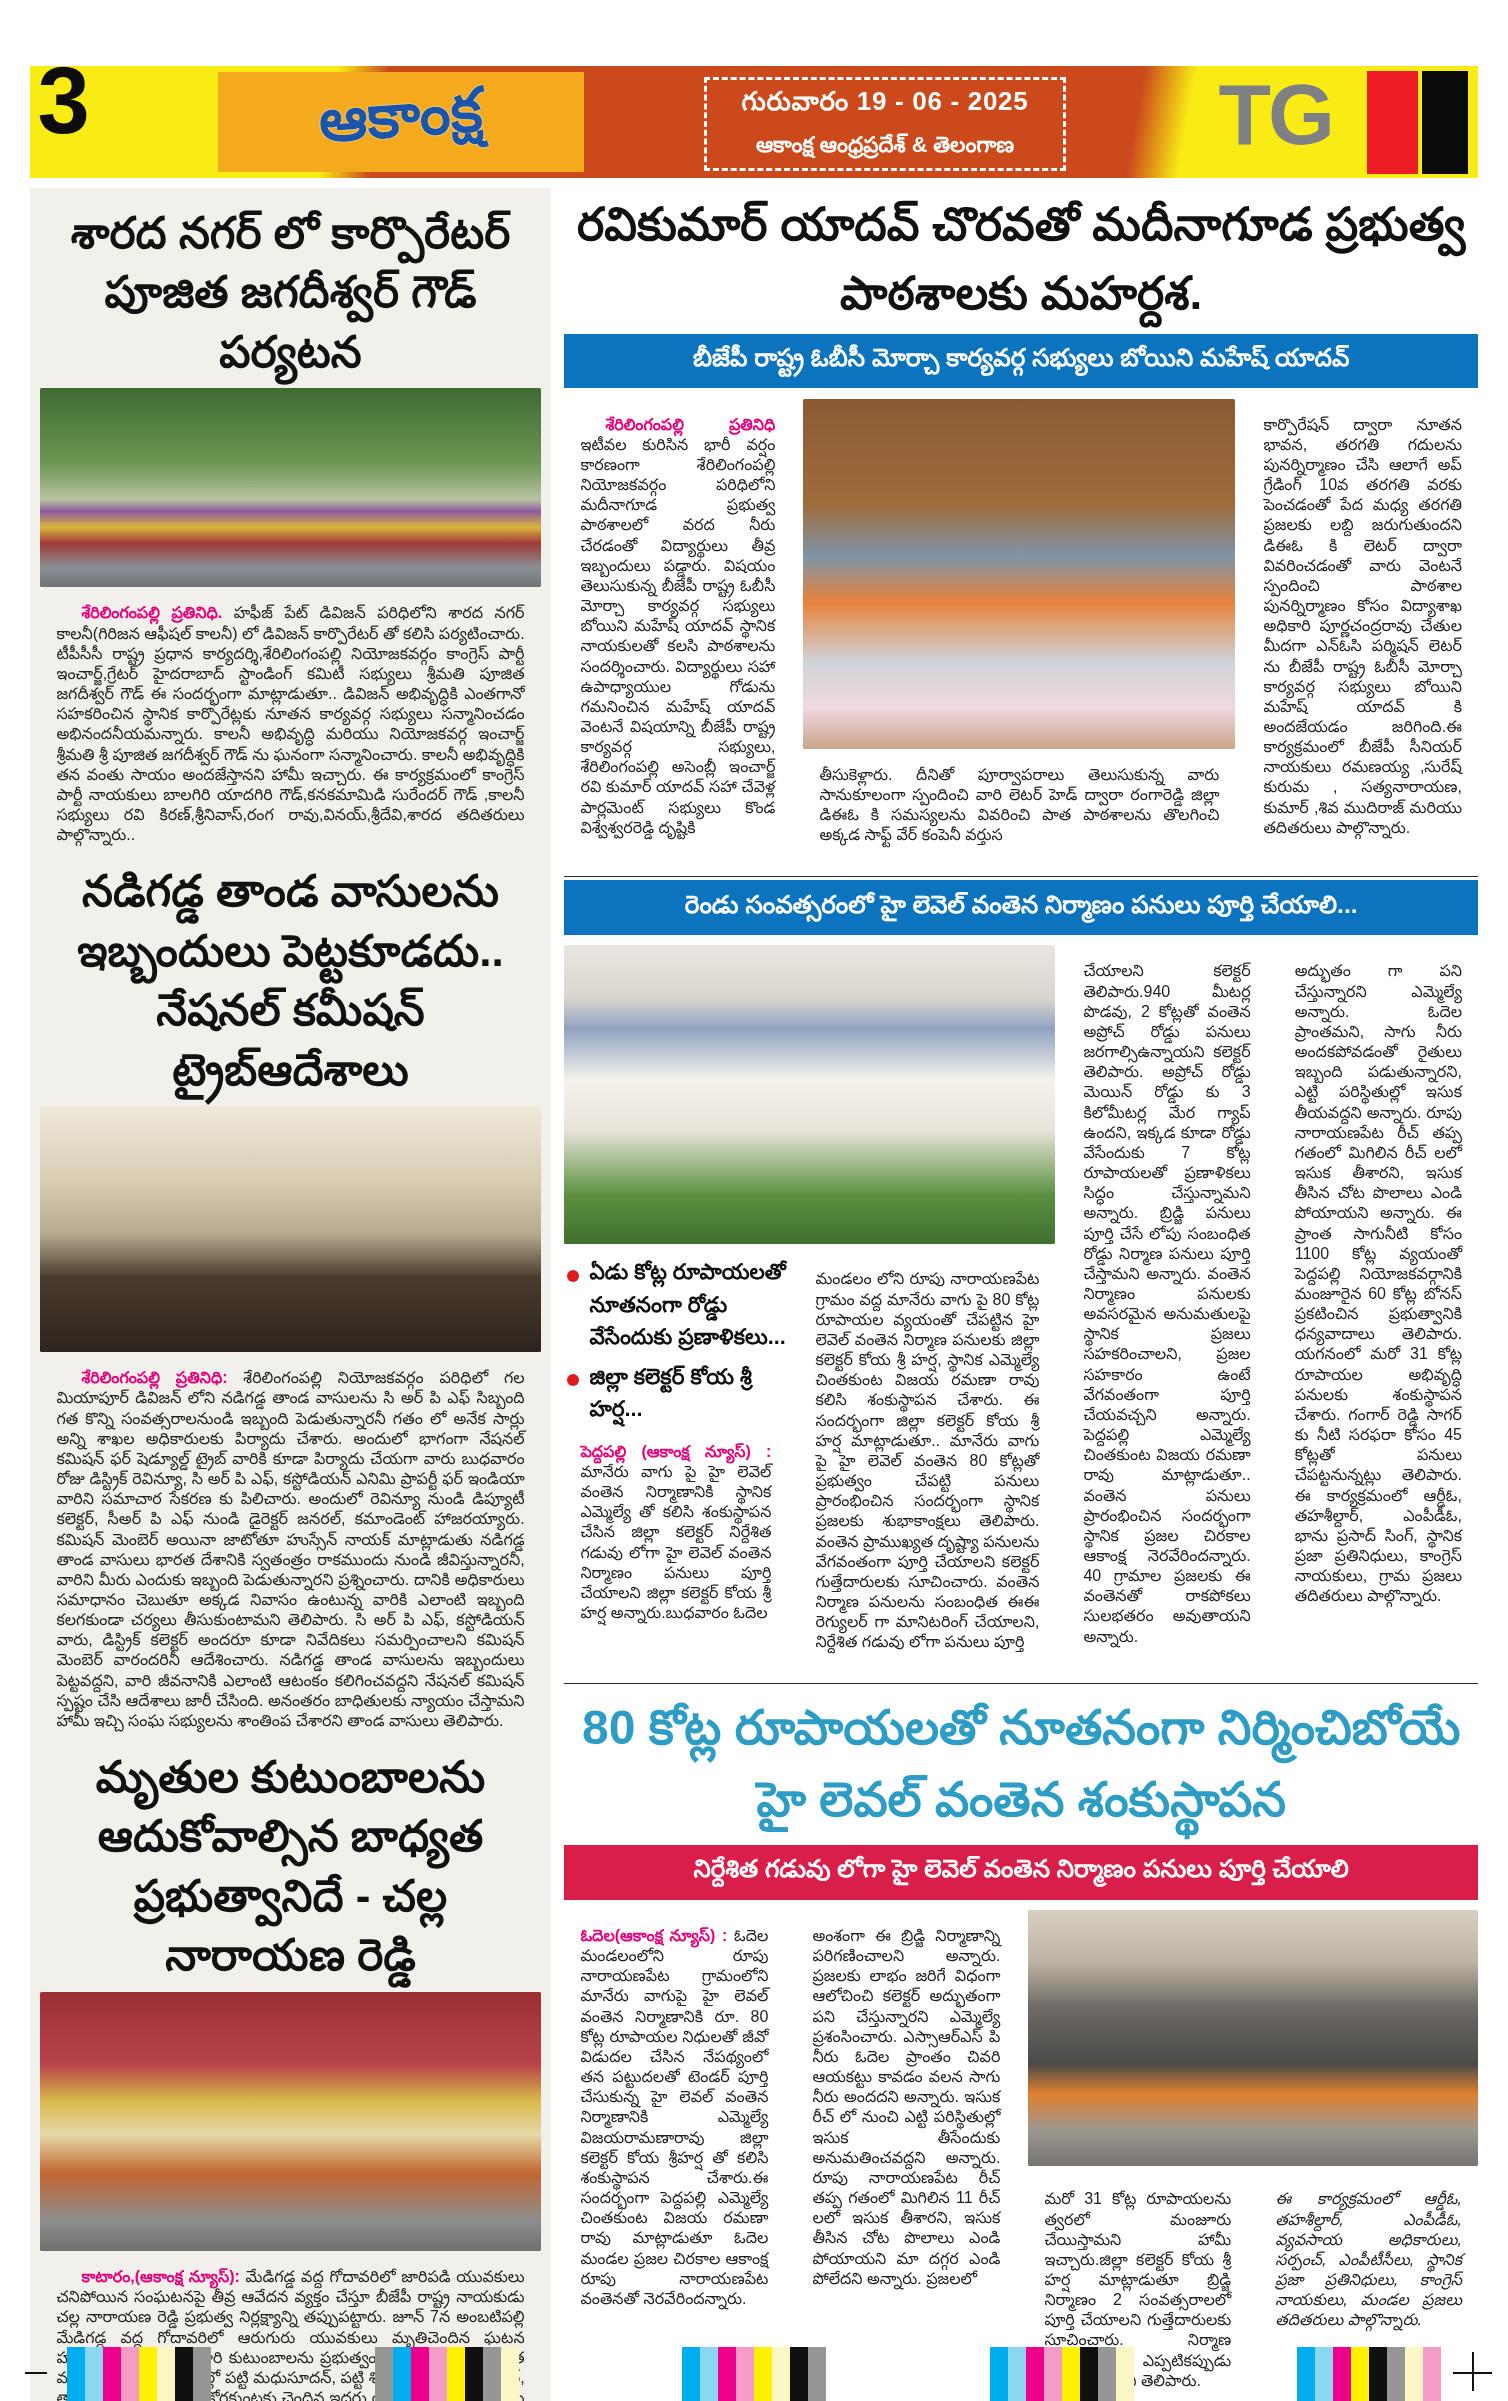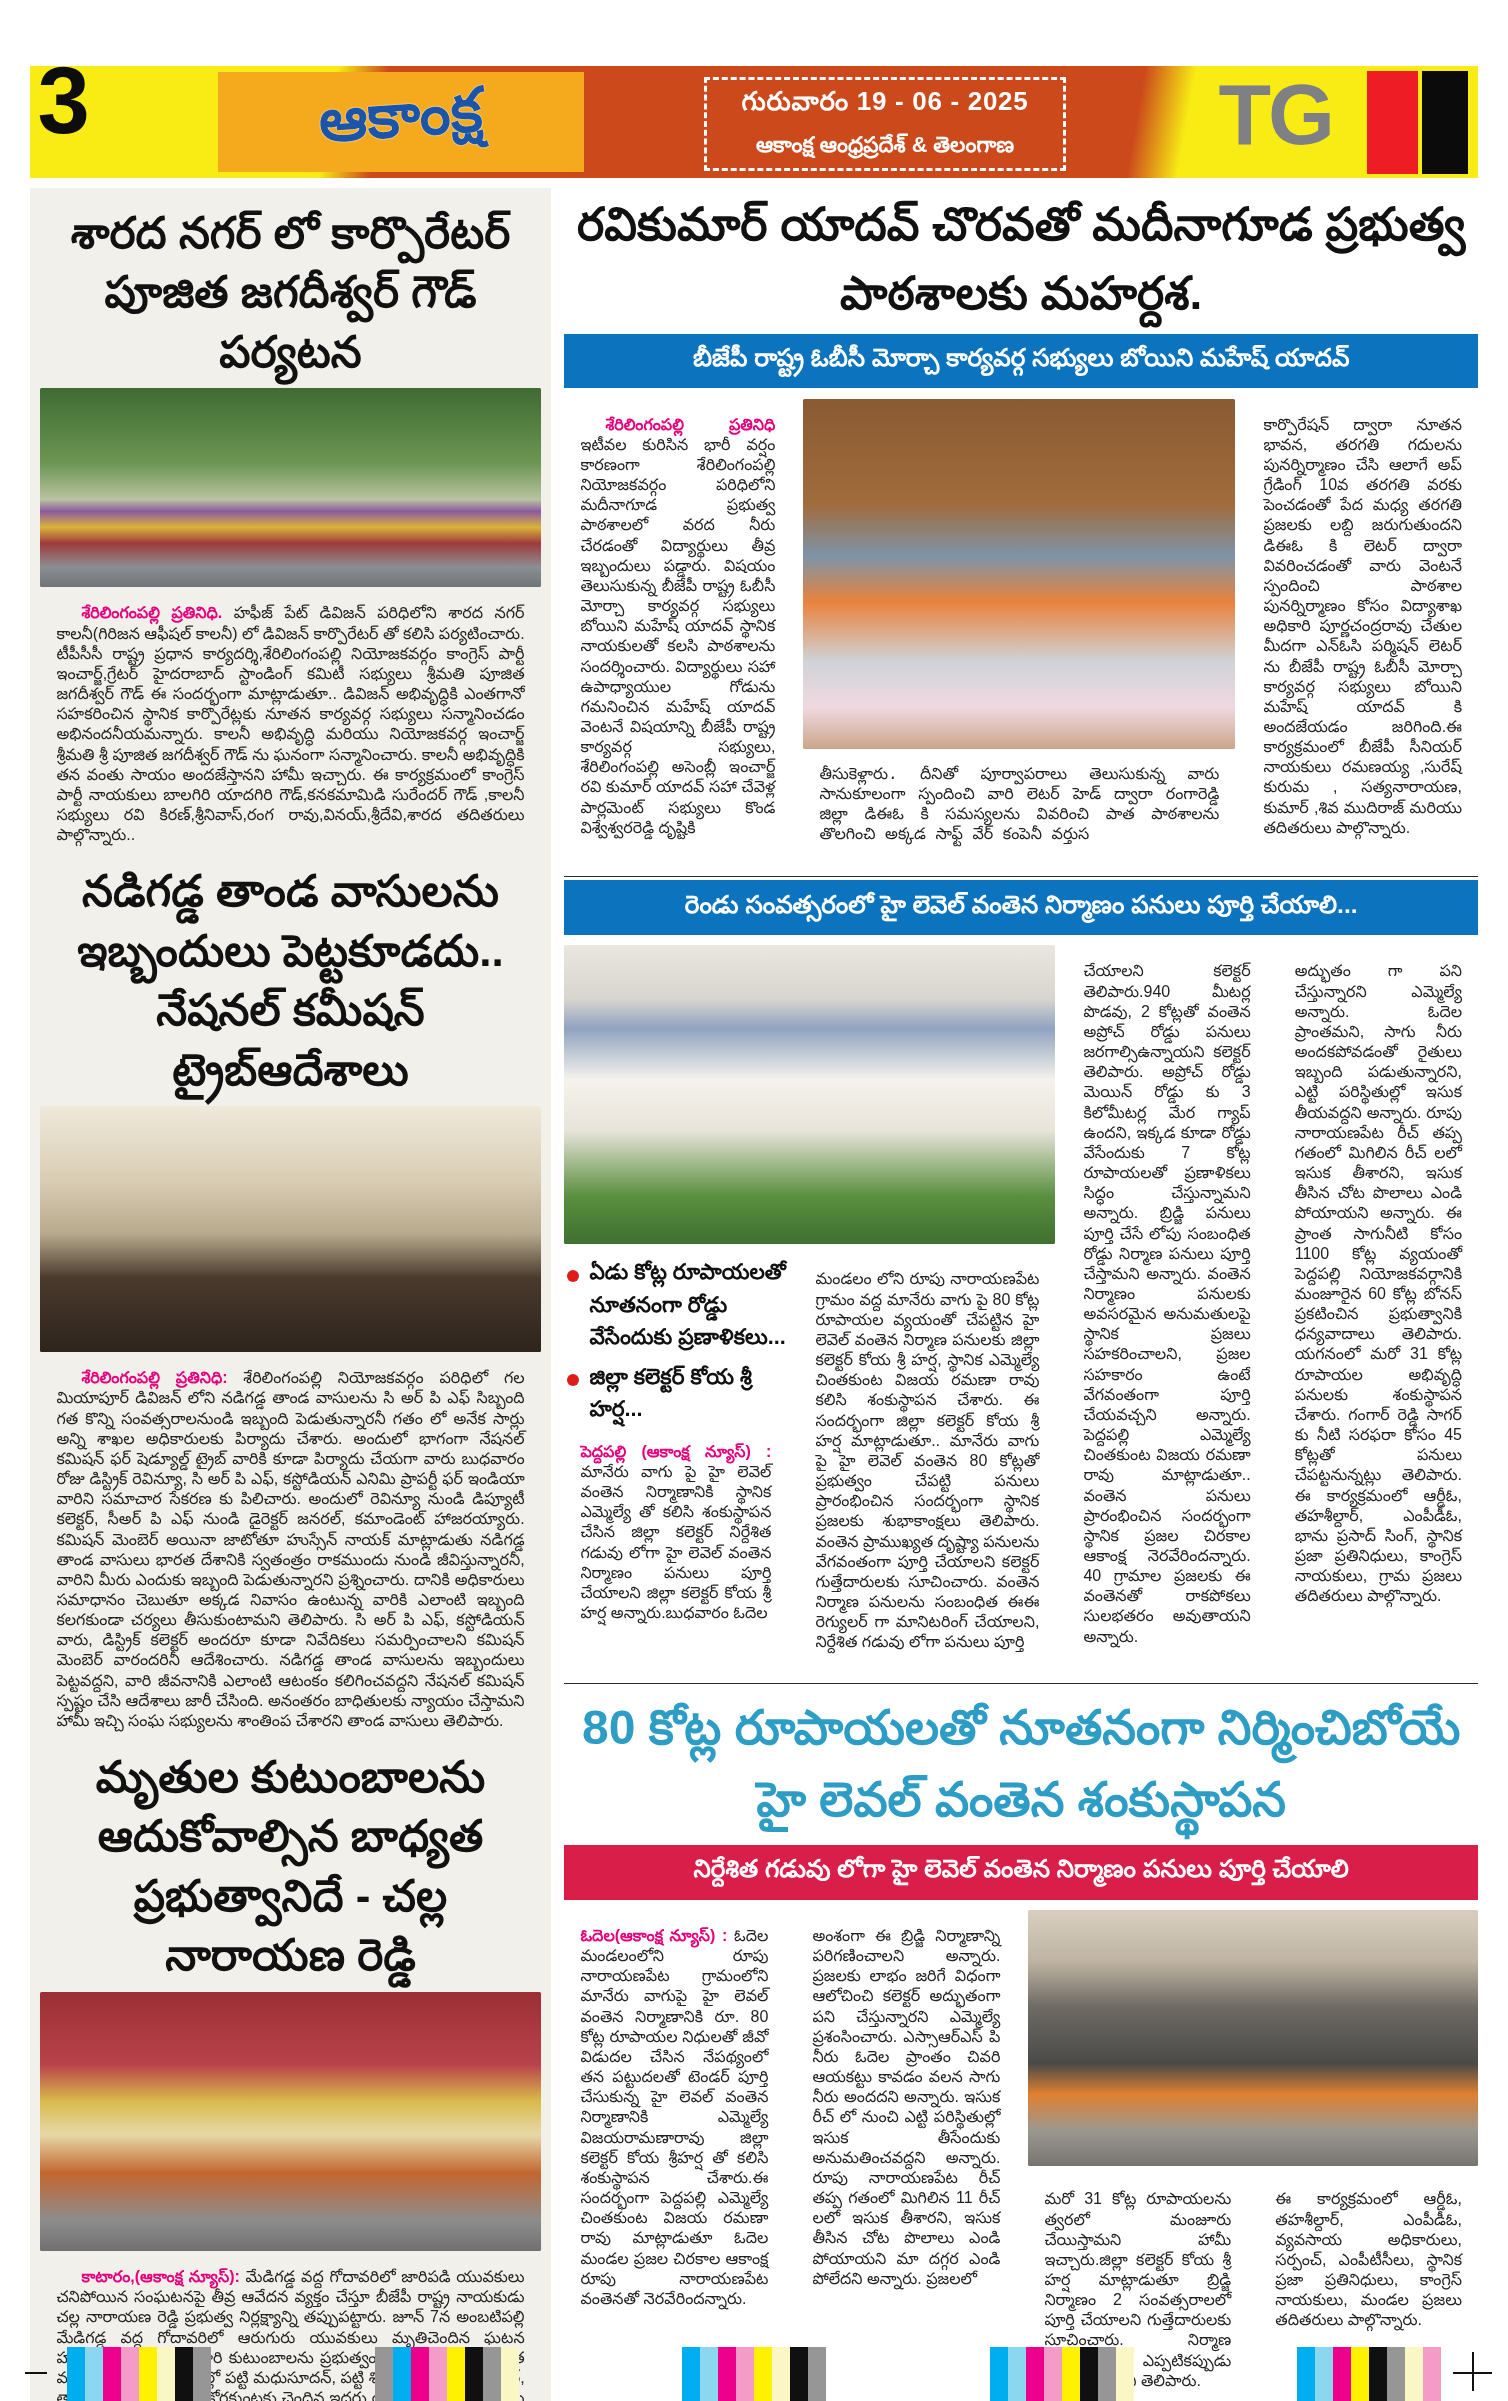--- a/index.html
+++ b/index.html
@@ -150,21 +150,21 @@
     <article class="art">
       <h2 class="headline hl-r1">రవికుమార్ యాదవ్  చొరవతో మదీనాగూడ ప్రభుత్వ పాఠశాలకు మహర్దశ.</h2>
       <div class="subhead-bar bar-blue">బీజేపీ రాష్ట్ర ఓబీసీ మోర్చా కార్యవర్గ సభ్యులు బోయిని మహేష్ యాదవ్</div>
       <div class="cols" style="margin-top:10.4px;">
         <div class="bodytext" style="width:227px;flex:0 0 auto;">
           <p><span class="dl">శేరిలింగంపల్లి ప్రతినిధి</span> <span>ఇటీవల కురిసిన భారీ వర్షం కారణంగా శేరిలింగంపల్లి నియోజకవర్గం పరిధిలోని మదీనాగూడ ప్రభుత్వ పాఠశాలలో వరద నీరు చేరడంతో విద్యార్థులు తీవ్ర ఇబ్బందులు పడ్డారు. విషయం తెలుసుకున్న బీజేపీ రాష్ట్ర ఓబీసీ మోర్చా కార్యవర్గ సభ్యులు బోయిని మహేష్ యాదవ్ స్థానిక నాయకులతో కలసి పాఠశాలను సందర్శించారు. విద్యార్థులు సహా ఉపాధ్యాయుల గోడును గమనించిన మహేష్ యాదవ్ వెంటనే విషయాన్ని బీజేపీ రాష్ట్ర కార్యవర్గ సభ్యులు, శేరిలింగంపల్లి అసెంబ్లీ ఇంచార్జ్ రవి కుమార్ యాదవ్ సహా చేవెళ్ల పార్లమెంట్ సభ్యులు కొండ విశ్వేశ్వరరెడ్డి దృష్టికి</span></p>
         </div>
         <div style="width:432px;flex:0 0 auto;">
           <div class="photo ph-r1"></div>
           <div class="bodytext" style="margin-top:7.4px;">
-            <p style="text-indent:0;font-family:Liberation Mono, monospace;">తీసుకెళ్లారు. దీనితో పూర్వాపరాలు తెలుసుకున్న వారు సానుకూలంగా స్పందించి వారి లెటర్ హెడ్ ద్వారా రంగారెడ్డి జిల్లా డిఈఓ కి సమస్యలను వివరించి పాత పాఠశాలను తొలగించి అక్కడ సాఫ్ట్ వేర్ కంపెనీ వర్తుస</p>
+            <p style="text-indent:0;">తీసుకెళ్లారు. దీనితో పూర్వాపరాలు తెలుసుకున్న వారు సానుకూలంగా స్పందించి వారి లెటర్ హెడ్ ద్వారా రంగారెడ్డి జిల్లా డిఈఓ కి సమస్యలను వివరించి పాత పాఠశాలను తొలగించి అక్కడ సాఫ్ట్ వేర్ కంపెనీ వర్తుస</p>
           </div>
         </div>
         <div class="bodytext" style="flex:1;">
           <p style="text-indent:0;">కార్పొరేషన్ ద్వారా నూతన భావన, తరగతి గదులను పునర్నిర్మాణం చేసి ఆలాగే అప్ గ్రేడింగ్ 10వ తరగతి వరకు పెంచడంతో పేద మధ్య తరగతి ప్రజలకు లబ్ది జరుగుతుందని డిఈఓ కి లెటర్ ద్వారా వివరించడంతో వారు వెంటనే స్పందించి పాఠశాల పునర్నిర్మాణం కోసం విద్యాశాఖ అధికారి పూర్ణచంద్రరావు చేతుల మీదగా ఎన్ఓసి పర్మిషన్ లెటర్ ను బీజేపీ రాష్ట్ర ఓబీసీ మోర్చా కార్యవర్గ సభ్యులు బోయిని మహేష్ యాదవ్ కి అందజేయడం జరిగింది.ఈ కార్యక్రమంలో బీజేపీ సీనియర్ నాయకులు రమణయ్య ,సురేష్ కురుమ , సత్యనారాయణ, కుమార్ ,శివ ముదిరాజ్ మరియు తదితరులు పాల్గొన్నారు.</p>
         </div>
       </div>
     </article>
 
     <div class="rule"></div>
 
@@ -209,21 +209,21 @@
         <div class="bodytext" style="width:220px;flex:0 0 auto;">
           <p style="text-indent:0;">అంశంగా ఈ బ్రిడ్జి నిర్మాణాన్ని పరిగణించాలని అన్నారు. ప్రజలకు లాభం జరిగే విధంగా ఆలోచించి కలెక్టర్ అద్భుతంగా పని చేస్తున్నారని ఎమ్మెల్యే ప్రశంసించారు. ఎస్సాఆర్ఎస్ పి నీరు ఓదెల ప్రాంతం చివరి ఆయకట్టు కావడం వలన సాగు నీరు అందదని అన్నారు. ఇసుక రీచ్ లో నుంచి ఎట్టి పరిస్థితుల్లో ఇసుక తీసేందుకు అనుమతించవద్దని అన్నారు. రూపు నారాయణపేట రీచ్ తప్ప గతంలో మిగిలిన 11 రీచ్ లలో ఇసుక తీశారని, ఇసుక తీసిన చోట పొలాలు ఎండి పోయాయని మా దగ్గర ఎండి పోలేదని అన్నారు. ప్రజలలో</p>
         </div>
         <div style="flex:1;">
           <div class="photo ph-r3"></div>
           <div class="cols" style="margin-top:7.4px;">
             <div class="bodytext" style="flex:1;">
               <p style="text-indent:0;">మరో 31 కోట్ల రూపాయలను త్వరలో మంజూరు చేయిస్తామని హామీ ఇచ్చారు.జిల్లా కలెక్టర్ కోయ శ్రీ హర్ష మాట్లాడుతూ బ్రిడ్జి నిర్మాణం 2 సంవత్సరాలలో పూర్తి చేయాలని గుత్తేదారులకు సూచించారు. నిర్మాణ పనులను ఎప్పటికప్పుడు పర్యవేక్షిస్తామని తెలిపారు.</p>
             </div>
             <div class="bodytext" style="flex:1;">
-              <p style="text-indent:0;">ఈ కార్యక్రమంలో ఆర్డీఓ, తహశీల్దార్, ఎంపీడీఓ, వ్యవసాయ అధికారులు, సర్పంచ్, ఎంపీటీసీలు, స్థానిక ప్రజా ప్రతినిధులు, కాంగ్రెస్ నాయకులు, మండల ప్రజలు తదితరులు పాల్గొన్నారు.</p>
+              <p style="text-indent:0;font-style:italic;">ఈ కార్యక్రమంలో ఆర్డీఓ, తహశీల్దార్, ఎంపీడీఓ, వ్యవసాయ అధికారులు, సర్పంచ్, ఎంపీటీసీలు, స్థానిక ప్రజా ప్రతినిధులు, కాంగ్రెస్ నాయకులు, మండల ప్రజలు తదితరులు పాల్గొన్నారు.</p>
             </div>
           </div>
         </div>
       </div>
     </article>
 
     <article class="r4-box">
       <h2 class="headline hl-r4">ఖరీఫ్ పంటకు నీటిని విడుదల చేసిన ఎమ్మెల్యే జీఎస్సార్...</h2>
       <div class="r4-row">
         <div class="r4-photo photo ph-r4"></div>

